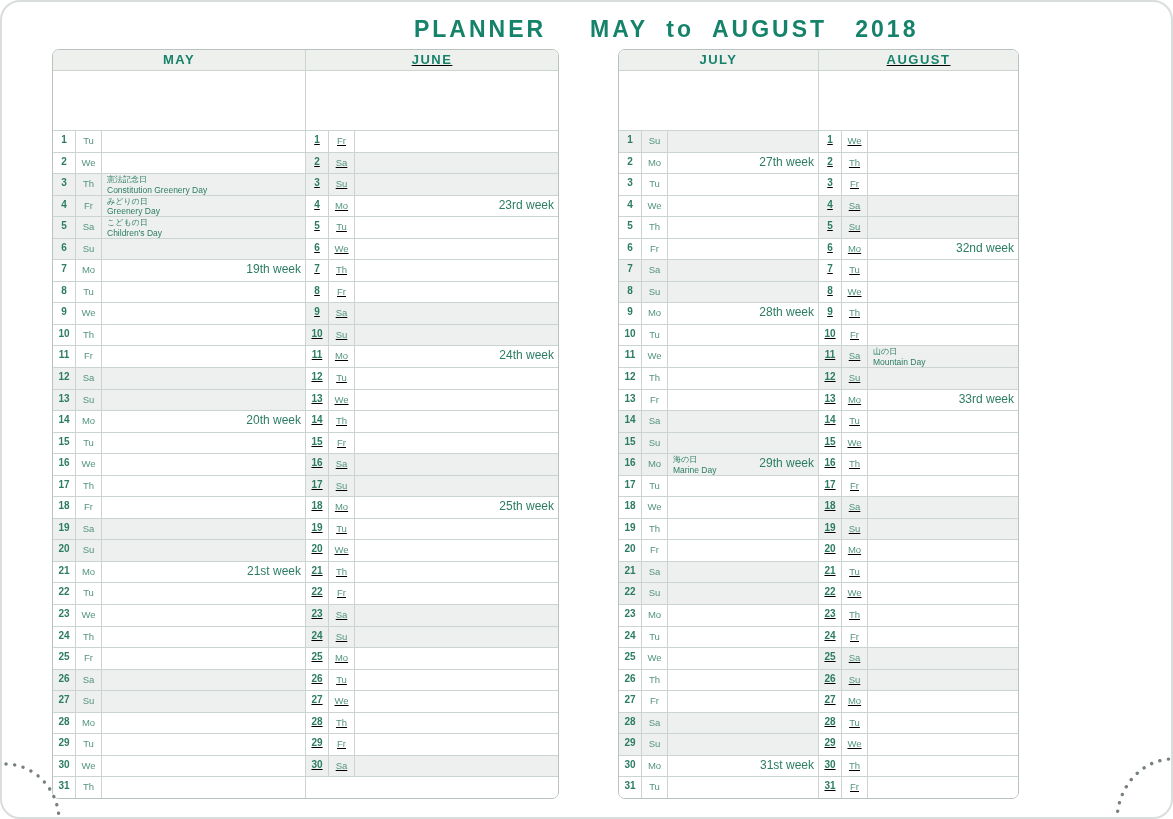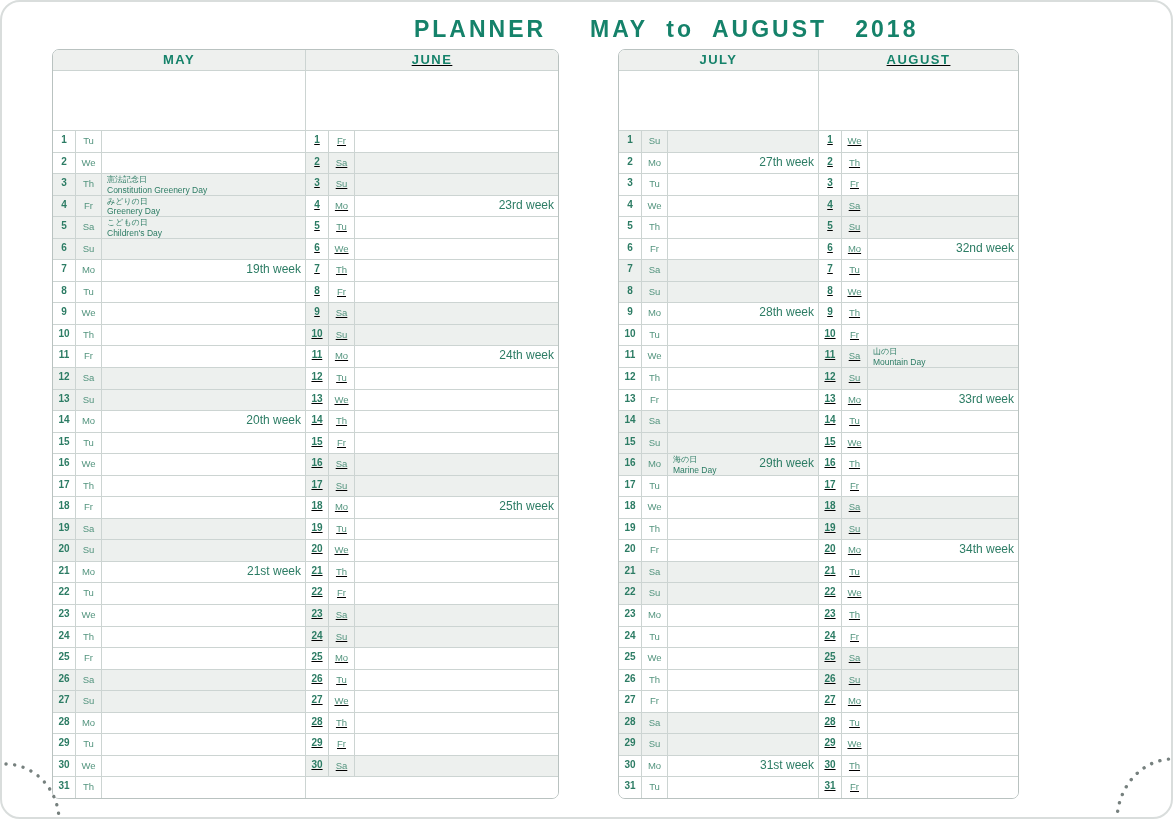--- a/index.html
+++ b/index.html
@@ -682,23 +682,20 @@
             <span class="cell"></span>
           </div>
           <div class="day-row shaded">
             <span class="num">19</span>
             <span class="dow">Su</span>
             <span class="cell"></span>
           </div>
           <div class="day-row">
             <span class="num">20</span>
             <span class="dow">Mo</span>
-            <span class="cell">
-              <span class="week">34th week</span>
-            </span>
           </div>
           <div class="day-row">
             <span class="num">21</span>
             <span class="dow">Tu</span>
             <span class="cell"></span>
           </div>
           <div class="day-row">
             <span class="num">22</span>
             <span class="dow">We</span>
             <span class="cell"></span>

